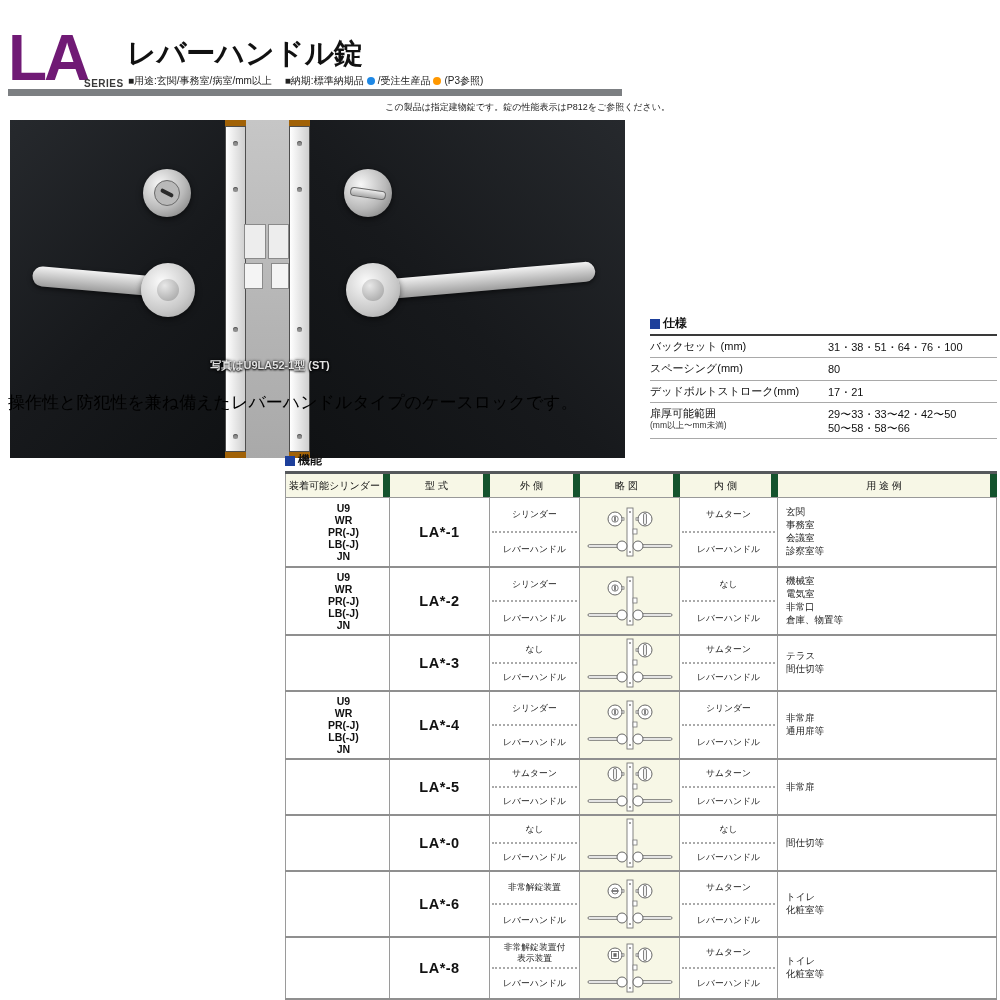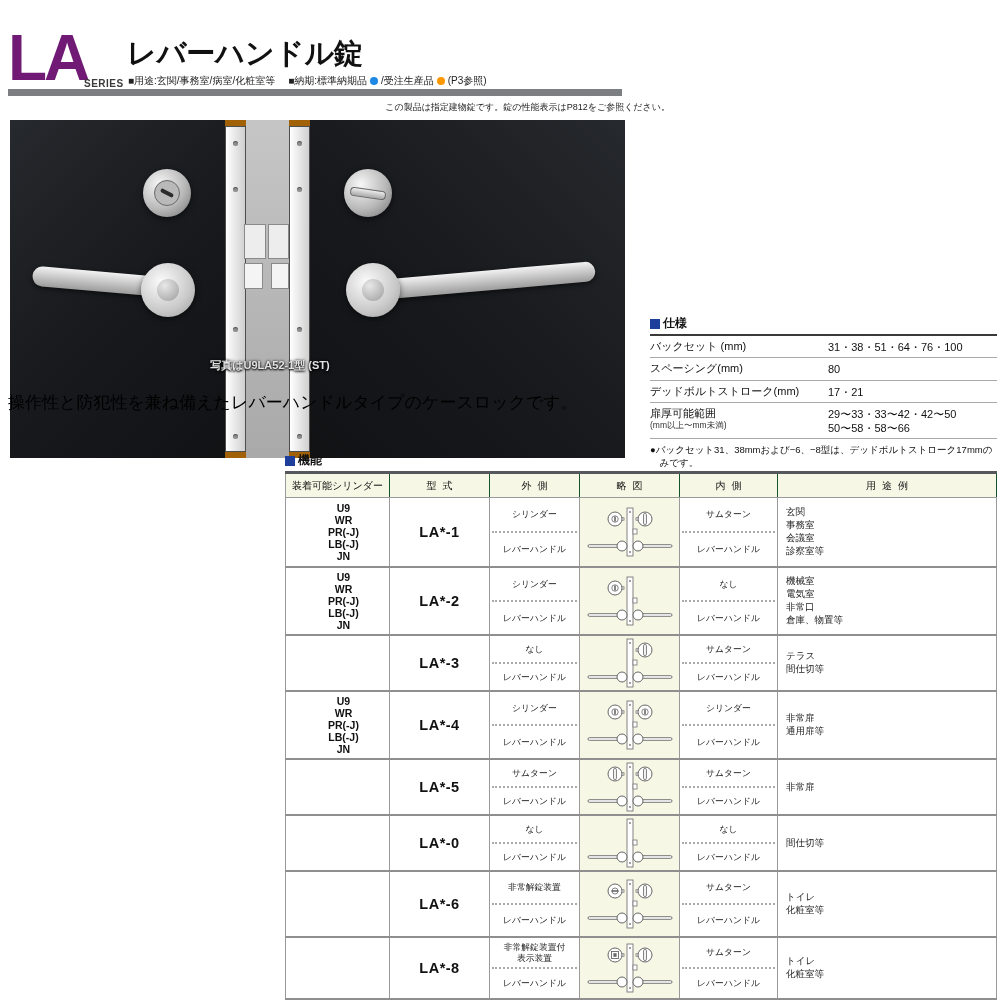--- a/index.html
+++ b/index.html
@@ -48,21 +48,21 @@
   .slabel{min-width:178px;padding-right:4px;box-sizing:border-box;line-height:1.2;}
   .slabel .small{font-size:8.5px;color:#333;}
   .sval{line-height:1.3;}
   .spec-foot{font-size:9.5px;margin-top:5px;padding-left:1em;text-indent:-1em;line-height:1.35;color:#111;}
 
   
   .functions{position:absolute;left:285px;top:452px;width:712px;}
   .ftitle{margin-bottom:2px;}
   .ftable{width:712px;}
   .fhead{display:flex;background:#f7f7e6;border-top:3px solid #56595c;border-bottom:1px solid #999;height:23px;}
-  .fhc{display:flex;align-items:center;justify-content:center;font-size:10px;color:#111;box-sizing:border-box;border-right:1px solid #14532d;font-family:Liberation Mono, monospace;}
+  .fhc{display:flex;align-items:center;justify-content:center;font-size:10px;color:#111;box-sizing:border-box;border-right:7px solid #14532d;}
   .fhc:first-child{border-left:1px solid #9a9a9a;}
   .c1{width:105px;}.c2{width:100px;}.c3{width:90px;}.c4{width:100px;}.c5{width:98px;}.c6{flex:1;}
   .frow{display:flex;border-bottom:2px solid #8f8f8f;background:#fff;}
   .fc{box-sizing:border-box;border-right:1px solid #9a9a9a;}
   .fc:first-child{border-left:1px solid #9a9a9a;padding-left:12px;}
   .fc.c1{display:flex;flex-direction:column;align-items:center;justify-content:center;font-weight:bold;font-size:10.5px;line-height:1.15;}
   .fc.c2{display:flex;align-items:center;justify-content:center;font-weight:bold;font-size:14.5px;letter-spacing:.5px;}
   .fc.c4{background:#f7f7e6;display:flex;align-items:center;justify-content:center;}
   .split{display:flex;flex-direction:column;}
   .split .half{flex:1;display:flex;flex-direction:column;align-items:center;justify-content:center;font-size:8.8px;color:#222;line-height:1.25;text-align:center;}
@@ -72,21 +72,21 @@
 </style>
 </head>
 <body>
 
 <div class="page">
 
   <div class="logo" style="color: #701a75;">LA</div>
   <div class="logo-sub">SERIES</div>
   <h1 class="title">レバーハンドル錠</h1>
   <div class="meta">
-    <span>■用途:玄関/事務室/病室/化粧室等</span>
+    <span>■用途:玄関/事務室/病室/mm以上</span>
     <span>　■納期:標準納期品</span>
     <span class="dot" style="background: rgb(30, 136, 229);"></span>
     <span>/受注生産品</span>
     <span class="dot" style="background: rgb(255, 152, 0);"></span>
     <span>(P3参照)</span>
   </div>
   <div class="hrule"></div>
   <div class="hnote">この製品は指定建物錠です。錠の性能表示はP812をご参照ください。</div>
 
   <div class="photo">
@@ -167,21 +167,20 @@
           <div class="slabel">
             <div>扉厚可能範囲</div>
             <div class="small">(mm以上〜mm未満)</div>
           </div>
           <div class="sval">
             <div>29〜33・33〜42・42〜50</div>
             <div>50〜58・58〜66</div>
           </div>
         </div>
       </div>
-    <div class="spec-foot">●バックセット31、38mmおよび−6、−8型は、デッドボルトストローク17mmのみです。</div>
   </aside>
 
   <section class="functions">
     <div class="sec-title ftitle">
       <span class="blue-sq" style="background: rgb(29, 63, 155);"></span>
       <span>機能</span>
     </div>
     <div class="ftable">
       <div class="fhead" id="fhead">
           <div class="fhc c1">装着可能シリンダー</div>

